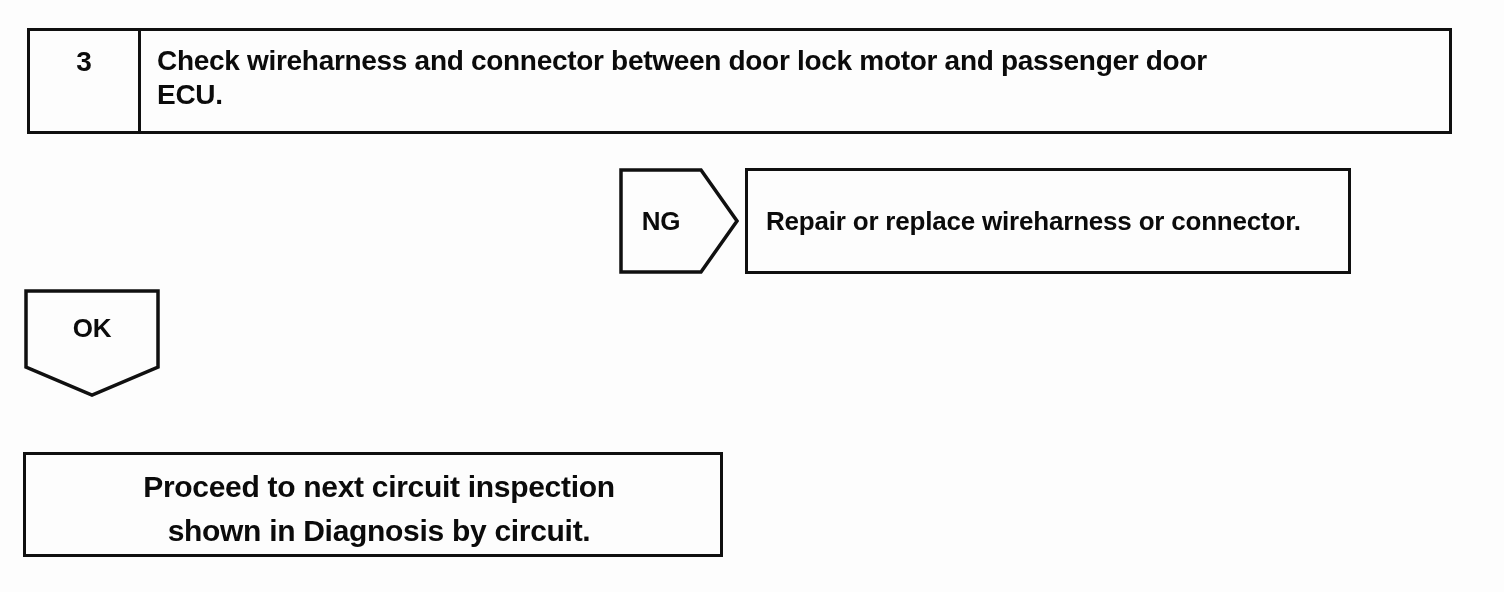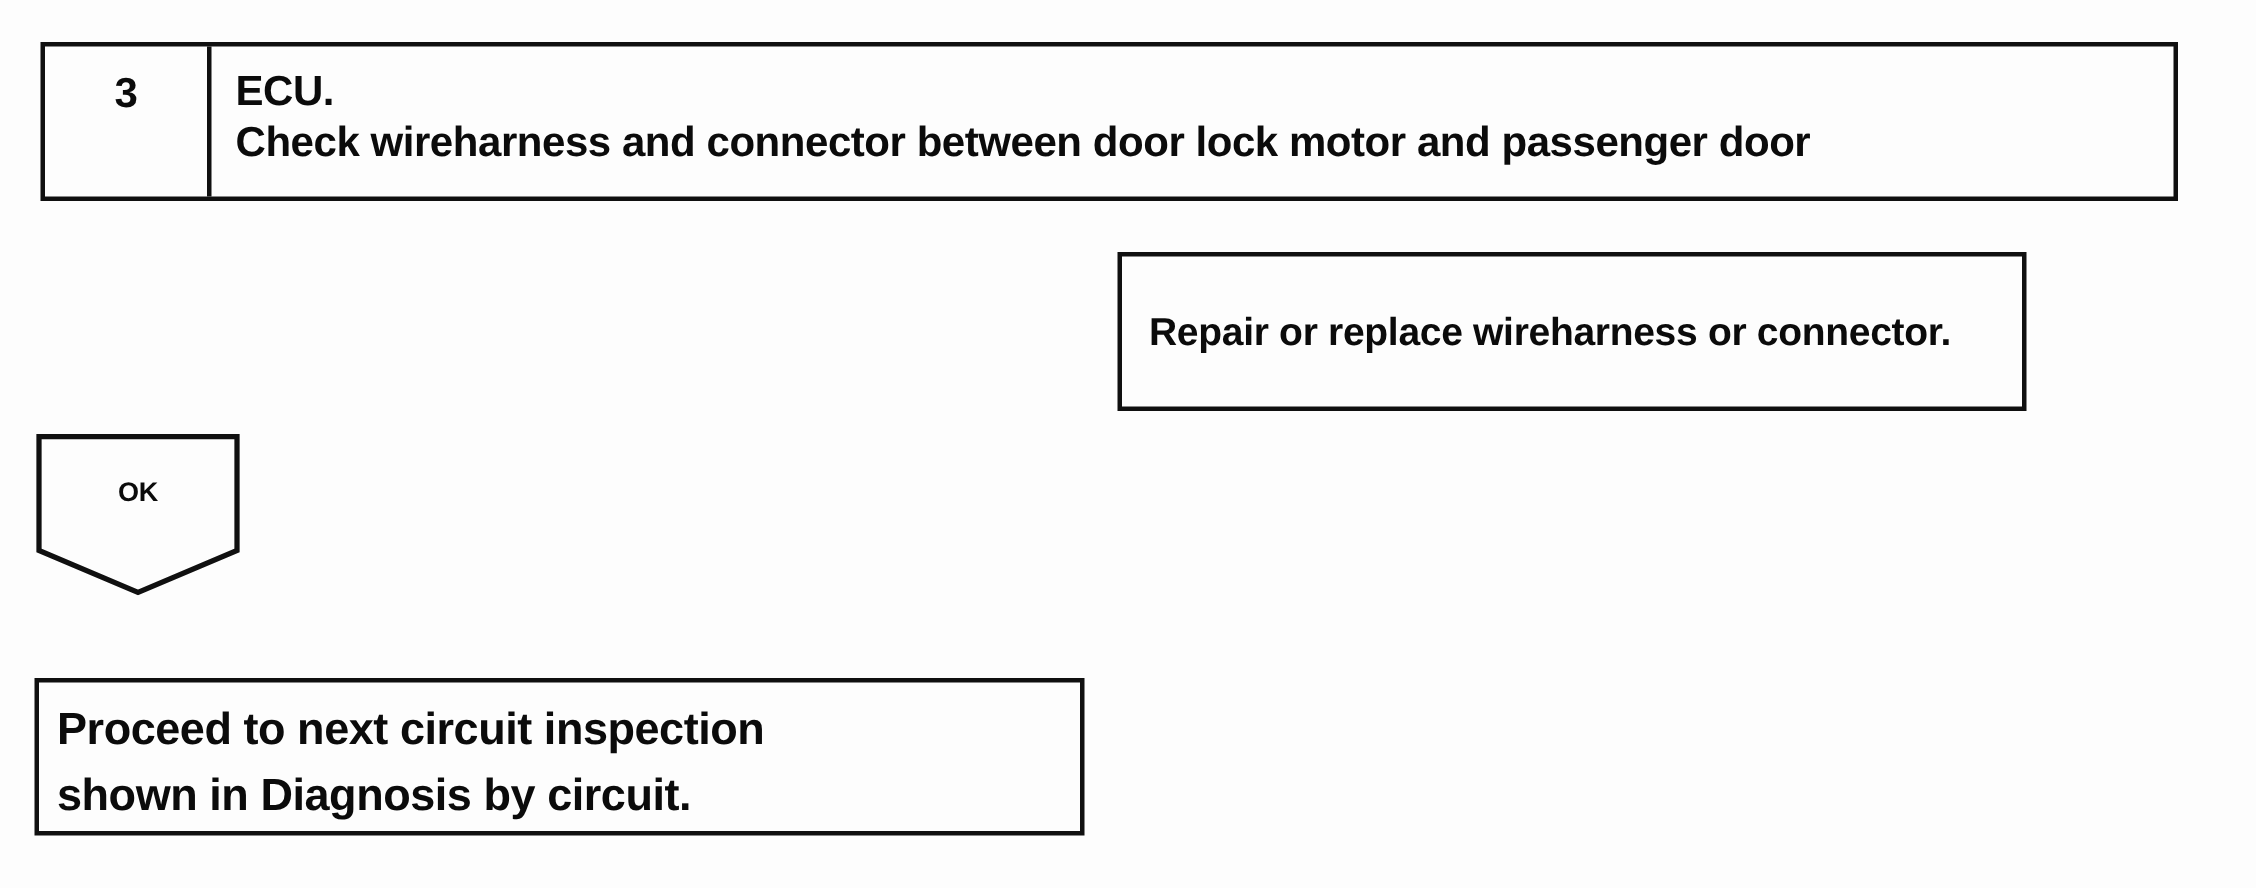--- a/index.html
+++ b/index.html
@@ -90,50 +90,57 @@
   .ok-shape svg { display: block; }
   .ok-label {
     position: absolute;
     left: 0;
     top: 0;
     width: 136px;
     height: 78px;
     display: flex;
     align-items: center;
     justify-content: center;
-    font-size: 18px;
+    font-size: 26px;
     letter-spacing: -0.2px;
   }
   
   .proceed-box {
     left: 23px;
     top: 452px;
     width: 700px;
     height: 105px;
     padding: 10px 0 0 12px;
     font-size: 30px;
     line-height: 44px;
     letter-spacing: -0.3px;
+    text-align: center;
   }
 </style>
 </head>
 <body>
 
 <div id="canvas">
 
   <div class="box step-box">
     <div class="num-cell">
       <span>3</span>
     </div>
     <div class="step-text">
+      <div>Check wireharness and connector between door lock motor and passenger door</div>
       <div>ECU.</div>
-      <div>Check wireharness and connector between door lock motor and passenger door</div>
     </div>
   </div>
 
+  <div class="ng-shape">
+    <svg width="120" height="106" viewBox="0 0 120 106">
+      <polygon points="2,2 82,2 118,53 82,104 2,104" fill="#fdfdfd" stroke-width="3.5" stroke-linejoin="miter" stroke="#101010"></polygon>
+    </svg>
+    <span class="ng-label">NG</span>
+  </div>
 
   <div class="box repair-box">
     <span>Repair or replace wireharness or connector.</span>
   </div>
 
   <div class="ok-shape">
     <svg width="136" height="108" viewBox="0 0 136 108">
       <polygon points="2,2 134,2 134,78 68,106 2,78" fill="#fdfdfd" stroke-width="3.5" stroke-linejoin="miter" stroke="#101010"></polygon>
     </svg>
     <span class="ok-label">OK</span>

